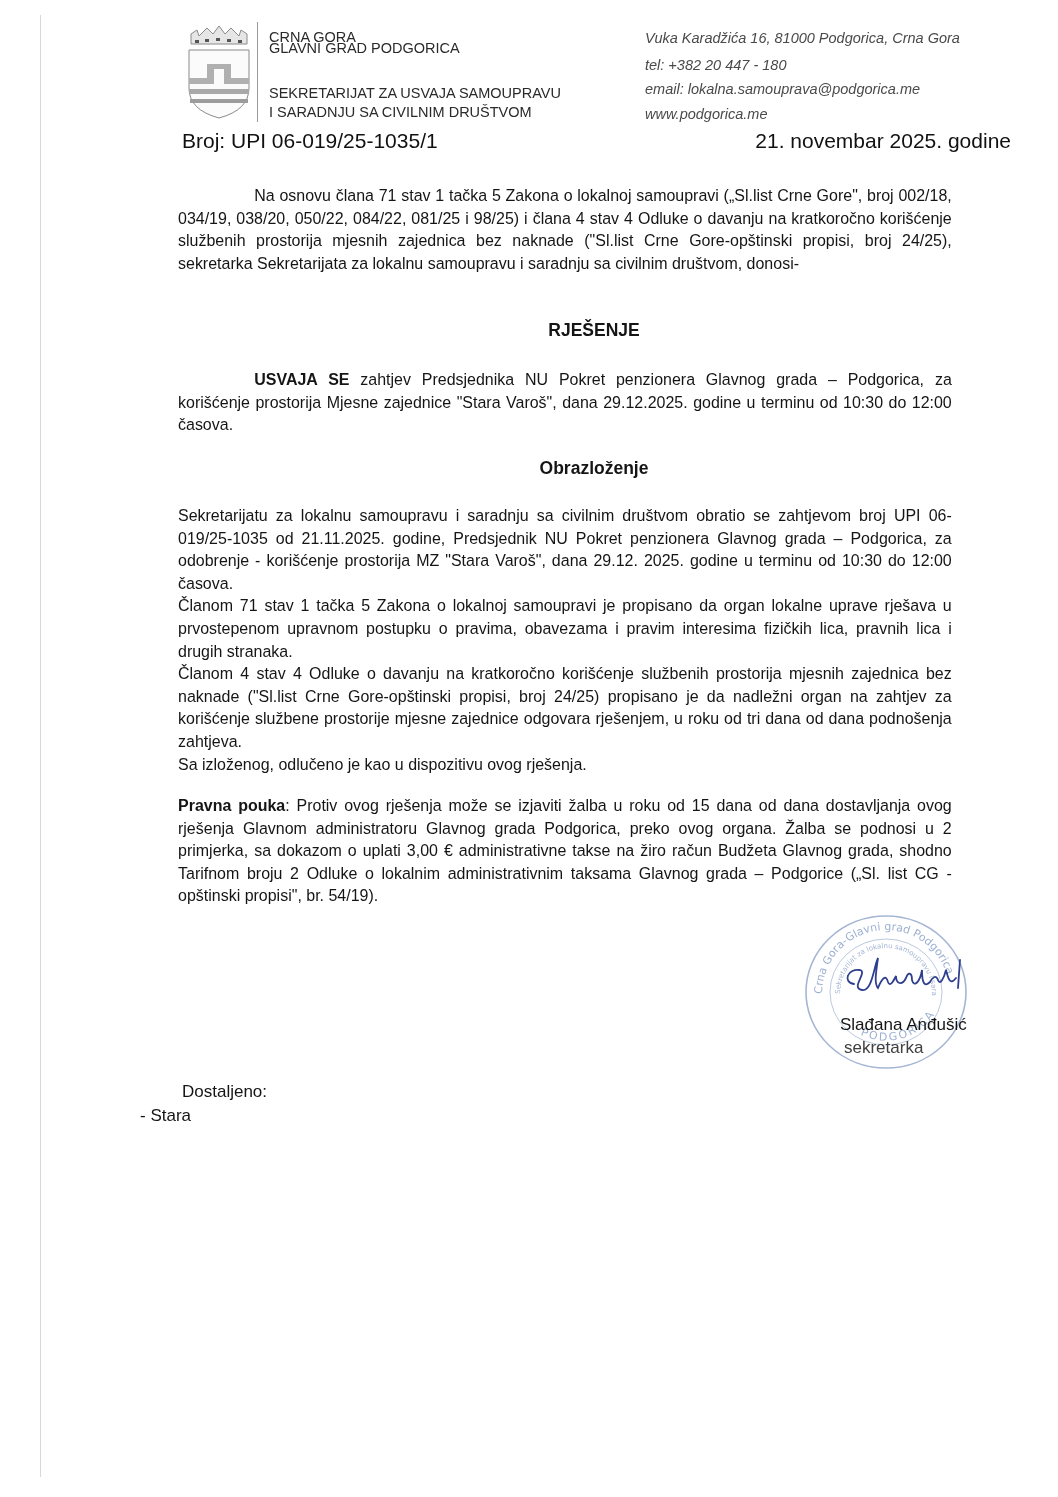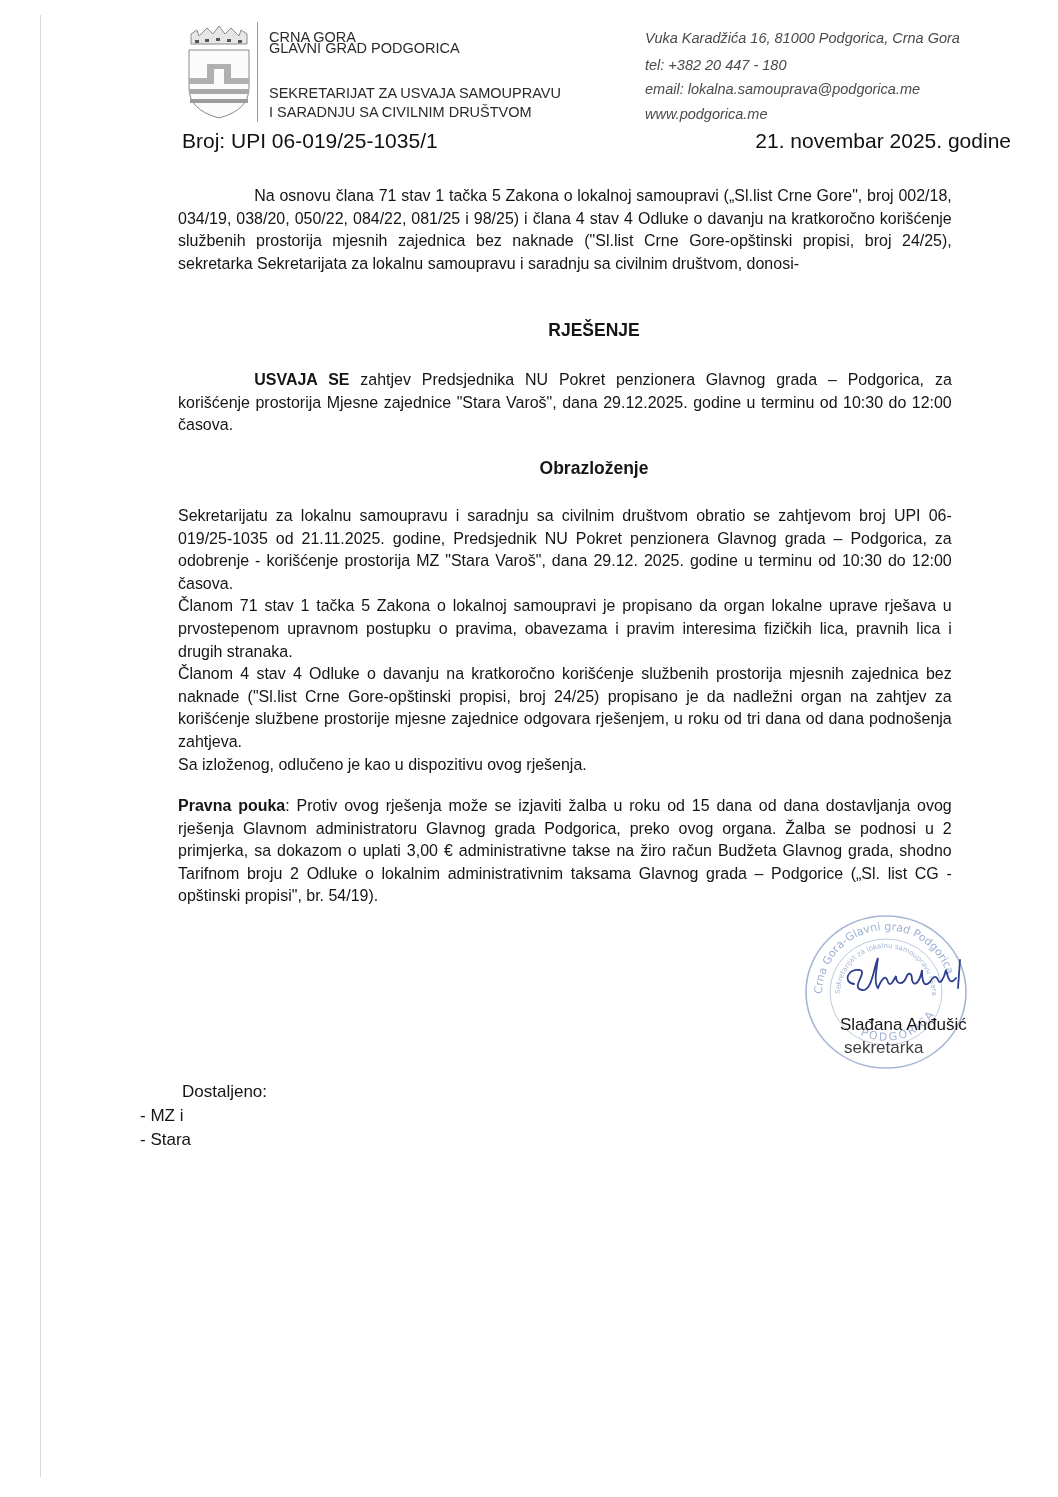--- a/index.html
+++ b/index.html
@@ -114,15 +114,14 @@
 
 <svg class="signature" viewBox="0 0 150 50">
   <path d="M22 36 C10 34 16 20 28 22 C36 24 18 40 30 42 C40 44 42 18 46 10 C44 24 42 36 46 40 C50 30 54 26 56 34 C58 40 62 32 64 28 C64 36 70 38 74 30 C76 24 80 24 80 32 C82 40 88 34 90 22 C90 34 92 40 98 34 C100 30 104 26 106 32 C108 38 112 30 114 22 C116 30 118 38 124 30 M128 12 L126 40" fill="none" stroke="#2f3f8f" stroke-width="1.8" stroke-linecap="round"></path>
 </svg>
 
 <div class="sign-name">Slađana Anđušić</div>
 <div class="sign-role">sekretarka</div>
 
 <div class="delivered">
   <div class="title">Dostaljeno:</div>
-  <div>- MZ i</div>
   <div>- Stara</div>
 </div>
 
 </body></html>

